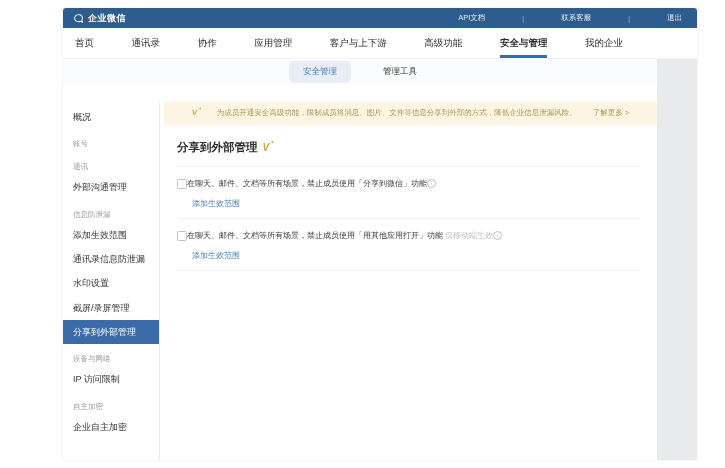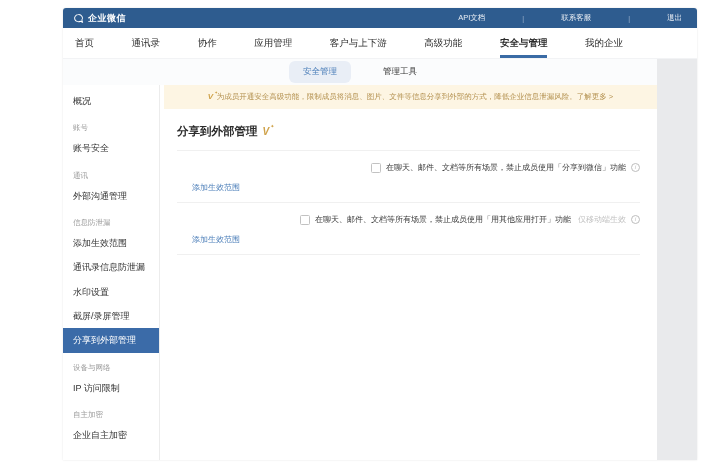--- a/index.html
+++ b/index.html
@@ -26,38 +26,38 @@
   .nav-item{font-size:9.5px;color:#2b2b2b;display:flex;align-items:center;border-bottom:3px solid transparent;
             padding-top:3px;cursor:pointer;white-space:nowrap;}
   .nav-item.active{border-bottom-color:var(--accent);font-weight:bold;}
   
   .body{flex:1;display:flex;min-height:0;}
   .main-col{width:594px;display:flex;flex-direction:column;min-height:0;}
   .gutter{flex:1;background:var(--gutter);}
   .tabstrip{height:26px;background:#fbfcfd;display:flex;align-items:center;justify-content:center;gap:18px;flex:0 0 auto;}
   .tab{font-size:8.5px;color:#333;padding:5px 14px;border-radius:6px;cursor:pointer;white-space:nowrap;}
   .tab.active{background:#e9eef6;color:var(--link);}
-  .main-row{flex:1;display:flex;min-height:0;}
+  .main-row{flex:1;display:flex;min-height:0;margin-top:16px;}
   
   .sidebar{width:97px;background:#fff;border-right:1px solid #ececec;padding-top:4px;overflow:hidden;flex:0 0 auto;}
   .side-item{font-size:9px;color:#333;padding:7px 6px 7px 10px;cursor:pointer;white-space:nowrap;line-height:1.15;}
   .side-item.active{background:var(--sel-bg);color:#fff;}
   .side-header{font-size:7.5px;color:#9b9b9b;padding:10px 6px 3px 10px;white-space:nowrap;}
   
   .content{flex:1;background:#fff;min-width:0;display:flex;flex-direction:column;}
   .notice{height:24px;margin-left:4px;background:var(--notice-bg);display:flex;align-items:center;
-          justify-content:center;gap:0;font-size:7.5px;color:var(--notice-fg);white-space:nowrap;flex:0 0 auto;}
+          justify-content:center;gap:16px;font-size:7.5px;color:var(--notice-fg);white-space:nowrap;flex:0 0 auto;}
   .notice-link{color:var(--notice-fg);cursor:pointer;text-decoration:none;}
   .content-pad{padding:9px 17px 0;}
   .page-title-row{font-size:11.5px;font-weight:bold;color:#2b2b2b;padding:6px 0 11px;display:flex;align-items:center;gap:5px;}
   .divider{border-top:1px solid #f0f0f0;}
   .setting-section{display:flex;padding-top:11px;}
   .section-label{width:55px;font-size:8px;color:#9a9a9a;padding-top:2px;flex:0 0 auto;}
   .rows{flex:1;min-width:0;}
-  .check-line{display:flex;align-items:center;gap:5px;font-size:8px;color:#3a3a3a;white-space:nowrap;justify-content:flex-end;}
+  .check-line{display:flex;align-items:center;font-size:8px;color:#3a3a3a;white-space:nowrap;}
   .checkbox{width:10px;height:10px;border:1px solid #c2c2c2;border-radius:1.5px;background:#fff;flex:0 0 auto;cursor:pointer;}
   .note{color:#c0c0c0;margin-left:2px;}
   .info-icon{width:9px;height:9px;border:1px solid #bdbdbd;border-radius:50%;color:#bdbdbd;font-size:6px;
              line-height:7px;text-align:center;font-style:italic;flex:0 0 auto;cursor:pointer;}
   .range-link{display:inline-block;font-size:8px;color:var(--link);margin:9px 0 9px 15px;cursor:pointer;text-decoration:none;}
   .row-divider{border-top:1px solid #f0f0f0;margin:0 0 11px;}
   
   .vicon{position:relative;display:inline-block;color:var(--gold);font-weight:bold;font-style:italic;
          font-size:10px;line-height:1;width:11px;}
   .vicon::before{content:"V";}
@@ -105,21 +105,20 @@
 
         <div class="tabstrip" id="tabstrip">
             <div class="tab active">安全管理</div>
             <div class="tab">管理工具</div>
           </div>
 
         <div class="main-row">
           <div class="sidebar" id="sidebar">
               <div class="side-item">概况</div>
               <div class="side-header">账号</div>
-              <div class="side-item">账号安全</div>
               <div class="side-header">通讯</div>
               <div class="side-item">外部沟通管理</div>
               <div class="side-header">信息防泄漏</div>
               <div class="side-item">添加生效范围</div>
               <div class="side-item">通讯录信息防泄漏</div>
               <div class="side-item">水印设置</div>
               <div class="side-item">截屏/录屏管理</div>
               <div class="side-item active">分享到外部管理</div>
               <div class="side-header">设备与网络</div>
               <div class="side-item">IP 访问限制</div>

